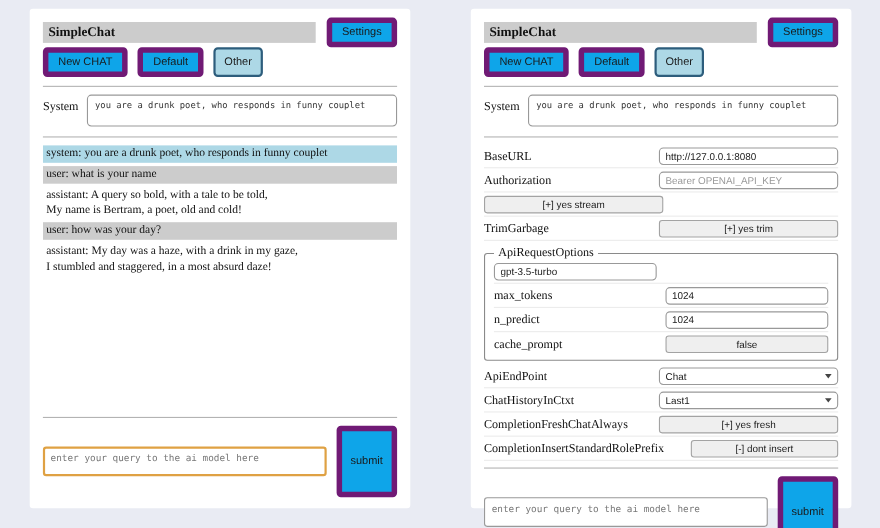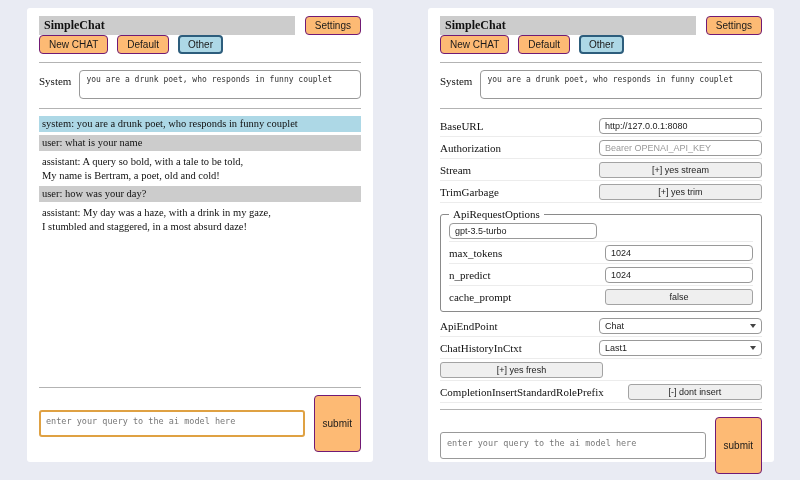--- a/index.html
+++ b/index.html
@@ -15,21 +15,21 @@
     box-sizing:border-box; padding:8px 12px 10px;
     display:flex; flex-direction:column; border-radius:3px;justify-content:space-between;
   }
   .titlebar { display:flex; gap:10px; align-items:center; }
   .title {
     flex:1; background: var(--titlebar-bg, #cccccc);
     font-weight:bold; font-size:12px; padding:2px 5px; color:#111;
   }
   .btn {
     font-family:"Liberation Sans", sans-serif; font-size:10px;
-    background:#fdba74; border:1px solid #701a75; border-radius:4px;
+    background:#0ea5e9; border:5px solid #701a75; border-radius:4px;
     padding:2px 9px; color:#1a1a1a; cursor:pointer; line-height:1.3;
   }
   .session-row { display:flex; gap:9px; margin:0 0 0; }
   .btn.active {
     background: var(--active-tab-bg, #add8e6);
     border:2px solid var(--active-tab-border, #2d5d7c);
     padding:1px 8px;
   }
   hr { border:none; border-top:1px solid #b3b3b3; margin:8px 0 6px; }
   .system-row { display:flex; gap:8px; margin:1px 0; }
@@ -156,21 +156,20 @@
             <input class="tinput" value="http://127.0.0.1:8080" style="">
           </div>
       </div>
       <div class="srow">
         <label>Authorization</label>
         <div class="control">
             <input class="tinput" placeholder="Bearer OPENAI_API_KEY" style="">
           </div>
       </div>
       <div class="srow">
-        <label>Stream</label>
         <div class="control">
             <button class="wbtn">[+] yes stream</button>
           </div>
       </div>
       <div class="srow">
         <label>TrimGarbage</label>
         <div class="control">
             <button class="wbtn">[+] yes trim</button>
           </div>
       </div>
@@ -214,20 +213,21 @@
       <div class="srow">
         <label>ChatHistoryInCtxt</label>
         <div class="control">
           <div class="select-wrap">
             <span>Last1</span>
             <span class="caret"></span>
           </div>
         </div>
       </div>
       <div class="srow">
+        <label>CompletionFreshChatAlways</label>
         <div class="control">
             <button class="wbtn">[+] yes fresh</button>
           </div>
       </div>
       <div class="srow">
         <label>CompletionInsertStandardRolePrefix</label>
         <div class="control">
             <button class="wbtn">[-] dont insert</button>
           </div>
       </div>

